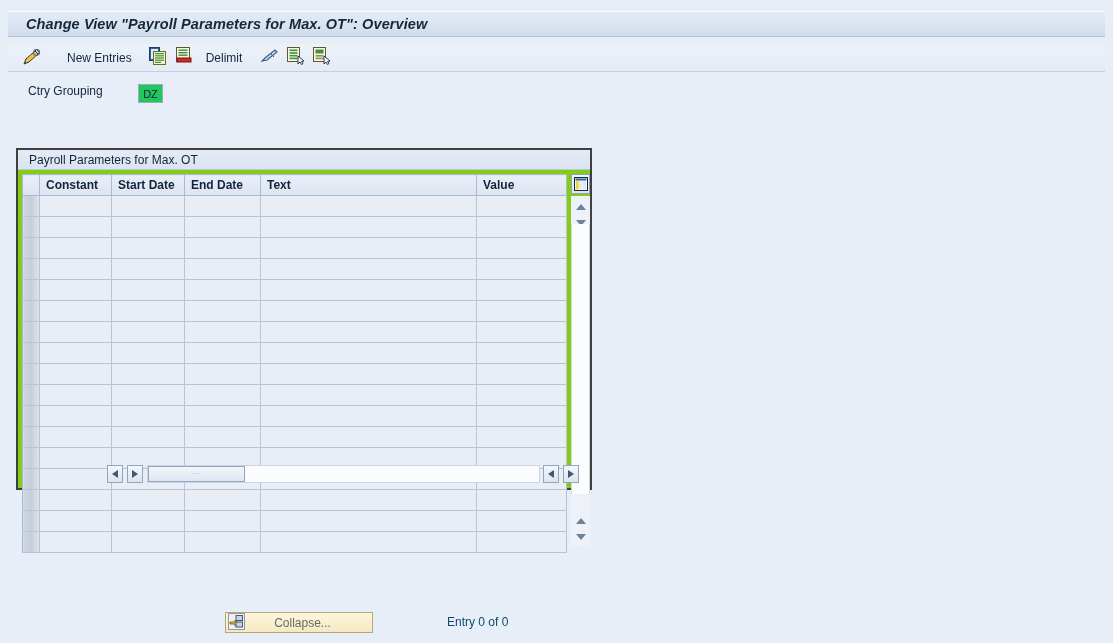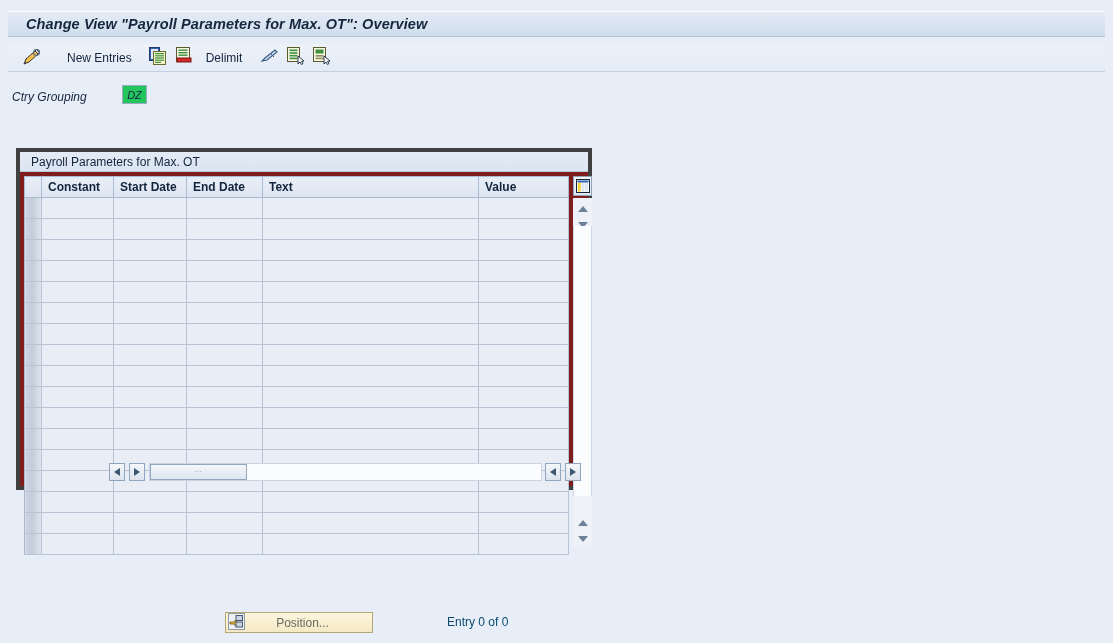--- a/index.html
+++ b/index.html
@@ -78,47 +78,46 @@
     color: #c99a5b;
     opacity: 0.72;
     white-space: nowrap;
     pointer-events: none;
     letter-spacing: 0.2px;
   }
 
   
   .ctry-row {
     position: absolute;
-    left: 12px; top: 84px;
+    left: 28px; top: 84px;
     height: 20px;
     display: flex;
-    align-items: flex-end;
-    font-style: italic;
+    align-items: flex-start;
   }
   .ctry-label {
     font-size: 12px;
     color: #12243c;
     width: 110px;
   }
   .ctry-value {
     width: 25px; height: 19px;
     background: #22c55e;
     border: 1px solid #9aabc2;
     font-size: 11px;
     display: flex; align-items: center; justify-content: center;
     color: #12243c;
   }
 
   
   .panel {
     position: absolute;
     left: 16px; top: 148px;
     width: 576px; height: 342px;
-    background: #7f1d1d;
-    border: 4px solid #404040;
+    background: #84cc16;
+    border: 2px solid #404040;
   }
   .panel-title {
     height: 20px;
     background: linear-gradient(to bottom,#e3ebf6 0%, #dbe4f1 100%);
     border-bottom: 1px solid #b9c9dc;
     display: flex; align-items: center;
     padding-left: 11px;
     font-size: 12px;
     color: #12243c;
   }
@@ -561,18 +560,18 @@
 
   <div class="position-btn">
     <span class="icon">
       <svg width="17" height="17" viewBox="0 0 17 17">
         <rect x="0.5" y="0.5" width="16" height="16" fill="#eef1f6" stroke="#8e9aa8"></rect>
         <rect x="8" y="2.5" width="6.5" height="5" fill="#c9d4e2" stroke="#4a5a6e"></rect>
         <path d="M2 9 L7 9 L7 7 L10.5 10 L7 13 L7 11 L2 11 Z" fill="#f2c23e" stroke="#6b5312" stroke-width="0.8"></path>
         <rect x="8" y="9" width="6.5" height="5" fill="#c9d4e2" stroke="#4a5a6e"></rect>
       </svg>
     </span>
-    <span class="pb-label">Position...</span>
+    <span class="pb-label">Collapse...</span>
   </div>
 
   <div class="entry-text">Entry 0 of 0</div>
 
 </div>
 
 </body></html>

